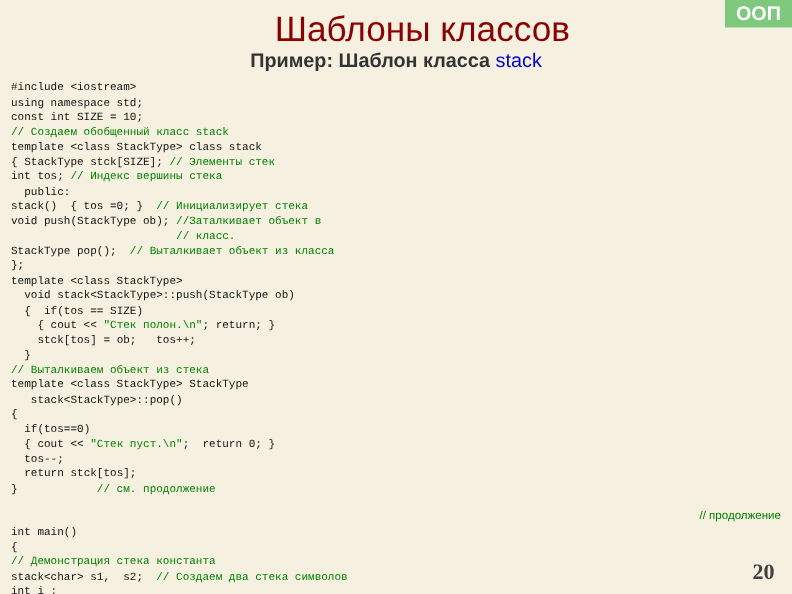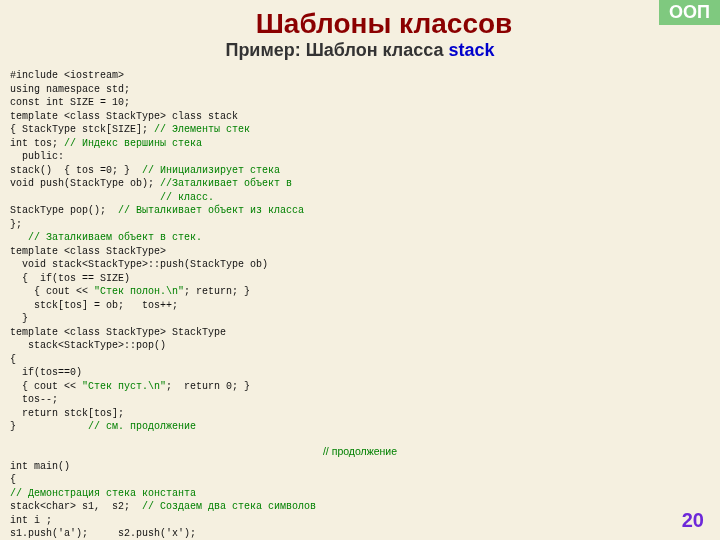--- a/index.html
+++ b/index.html
@@ -23,44 +23,45 @@
       padding: 2px 10px;
       min-width: 60px;
     }
 
     .page-number {
       position: absolute;
       bottom: 8px;
       right: 16px;
       font-size: 20px;
       font-weight: bold;
-      color: #6d28d9;
+      color: #404040;
+      font-family: Liberation Serif, serif;
     }
 
     header {
       text-align: center;
       padding: 8px 0 4px 0;
     }
 
     .main-title {
-      font-size: 28px;
-      font-weight: bold;
+      font-size: 32px;
+      font-weight: normal;
       color: #8B0000;
       padding-left: 48px;
     }
 
     .subtitle {
       font-size: 18px;
       font-weight: bold;
       color: #333;
     }
 
     .subtitle span.highlight {
       color: #0000cc;
-      font-weight: bold;
+      font-weight: normal;
     }
 
     .content-area {
       display: flex;
       flex-direction: column;
       padding: 4px 10px 4px 10px;
       gap: 10px;
     }
 
     .left-col {
@@ -92,21 +93,20 @@
     .continuation-comment {
       color: #008000;
       font-size: 10.5px;
       text-align: right;
       margin-bottom: 2px;
     }
 
     .right-continuation {
       color: #008000;
       font-size: 10.5px;
-      text-align: center;
       margin-bottom: 2px;
     }
   </style>
 </head>
 <body>
 
 <div class="top-right-label">
   <span>ООП</span>
 </div>
 
@@ -117,36 +117,37 @@
   <div class="subtitle">
     <span>Пример: Шаблон класса </span><span class="highlight">stack</span>
   </div>
 </header>
 
 <div class="content-area">
   <div class="left-col">
     <div class="code-block">#include &lt;iostream&gt;
 using namespace std;
 const int SIZE = 10;
+<span class="comment">// Создаем обобщенный класс stack</span>
 template &lt;class StackType&gt; class stack
 { StackType stck[SIZE]; <span class="comment">// Элементы стек</span>
 int tos; <span class="comment">// Индекс вершины стека</span>
   public:
 stack()  { tos =0; }  <span class="comment">// Инициализирует стека</span>
 void push(StackType ob); <span class="comment">//Заталкивает объект в</span>
                          <span class="comment">// класс.</span>
 StackType pop();  <span class="comment">// Выталкивает объект из класса</span>
 };
-   <span class="comment">// Заталкиваем объект в стек.</span>
 template &lt;class StackType&gt;
   void stack&lt;StackType&gt;::push(StackType ob)
   {  if(tos == SIZE)
     { cout &lt;&lt; <span class="comment">"Стек полон.\n"</span>; return; }
     stck[tos] = ob;   tos++;
   }
+<span class="comment">// Выталкиваем объект из стека</span>
 template &lt;class StackType&gt; StackType
    stack&lt;StackType&gt;::pop()
 {
   if(tos==0)
   { cout &lt;&lt; <span class="comment">"Стек пуст.\n"</span>;  return 0; }
   tos--;
   return stck[tos];
 }            <span class="comment">// см. продолжение</span></div>
   </div>
 

